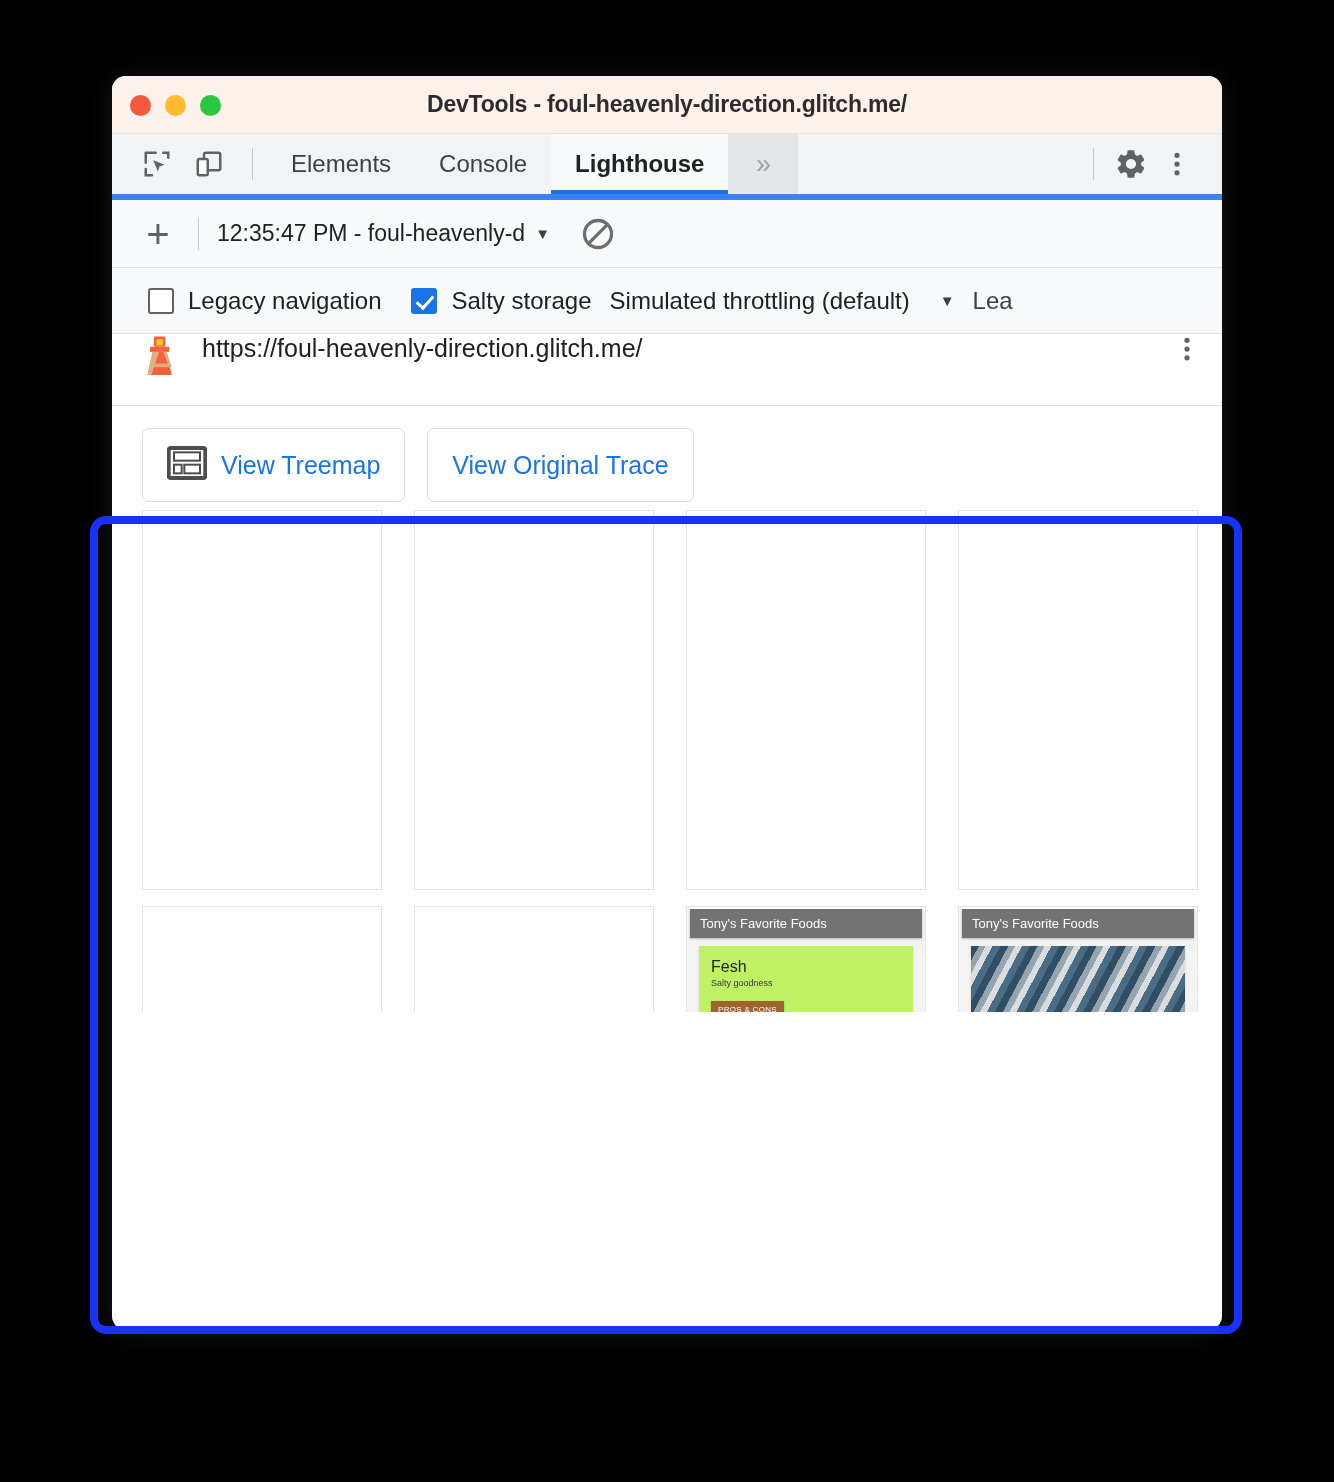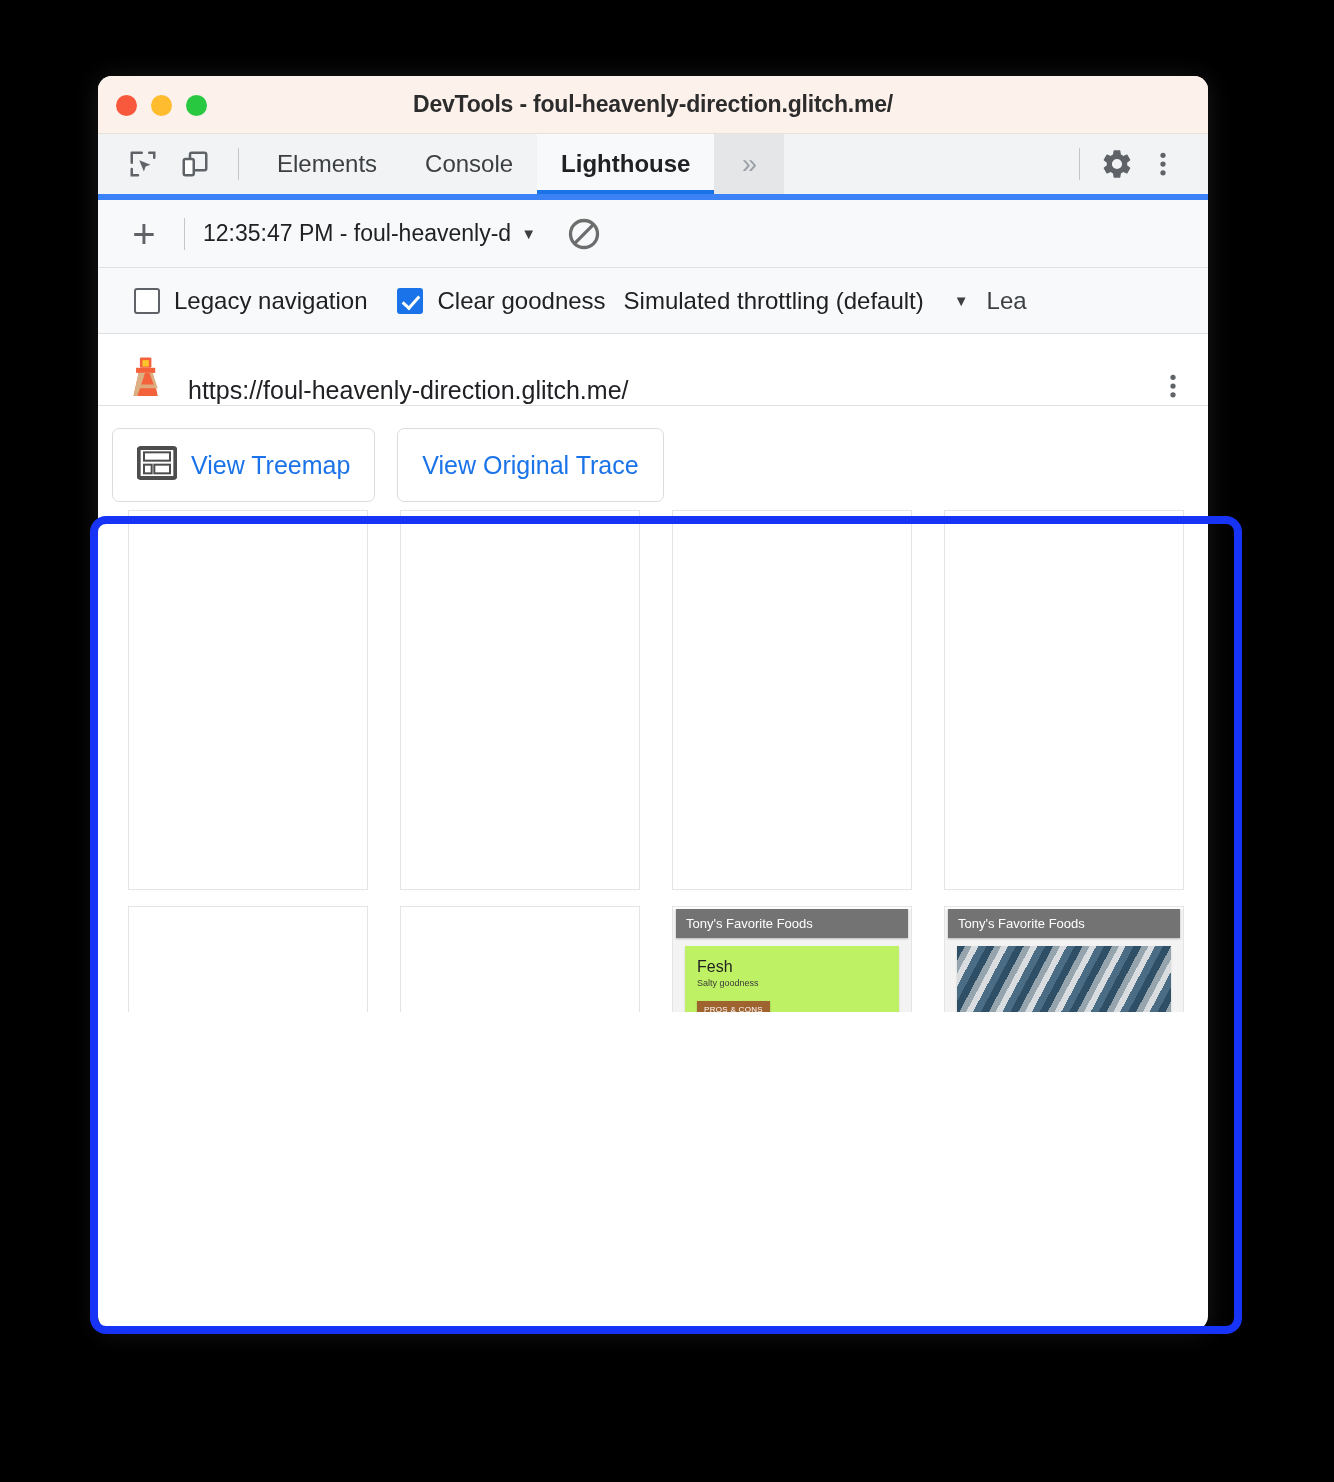--- a/index.html
+++ b/index.html
@@ -15,21 +15,21 @@
   #stage {
     position: relative;
     width: 1334px;
     height: 1482px;
     background: #000000;
   }
 
   
   #window {
     position: absolute;
-    left: 98px;
+    left: 112px;
     top: 76px;
     width: 1110px;
     height: 1254px;
     background: #ffffff;
     border-radius: 14px;
     overflow: hidden;
     box-shadow: 0 2px 26px rgba(255,255,255,0.10);
   }
 
   
@@ -200,36 +200,36 @@
   .learn-link {
     font-size: 24px; color: #3c4043;
     cursor: pointer;
   }
 
   
   .urlbar {
     height: 72px;
     background: #ffffff;
     display: flex;
-    align-items: flex-end;
+    align-items: flex-start;
     padding: 0 20px 0 26px;
     border-bottom: 1px solid #e0e0e0;
   }
   .url-text {
     font-size: 25px;
     color: #202124;
     margin-left: 22px;
   }
   .url-dots { margin-left: auto; cursor: pointer; }
 
   
   .report-actions {
     display: flex;
     gap: 22px;
-    padding: 22px 0 0 14px;
+    padding: 22px 0 0 30px;
     height: 96px;
   }
   .action-btn {
     display: flex;
     align-items: center;
     gap: 14px;
     border: 1px solid #dadce0;
     border-radius: 7px;
     padding: 0 24px;
     height: 74px;
@@ -392,21 +392,21 @@
       </div>
     </div>
 
     <div class="settings-row">
       <div class="check-item">
         <span class="cbox"></span>
         <span class="setting-label">Legacy navigation</span>
       </div>
       <div class="check-item">
         <span class="cbox checked"></span>
-        <span class="setting-label">Clear goodness</span>
+        <span class="setting-label">Salty storage</span>
       </div>
       <div class="throttle-sel">
         <span>Simulated throttling (default)</span>
         <span class="caret">▼</span>
       </div>
       <span class="learn-link">Lea</span>
     </div>
 
     <div class="urlbar">
       <span>

